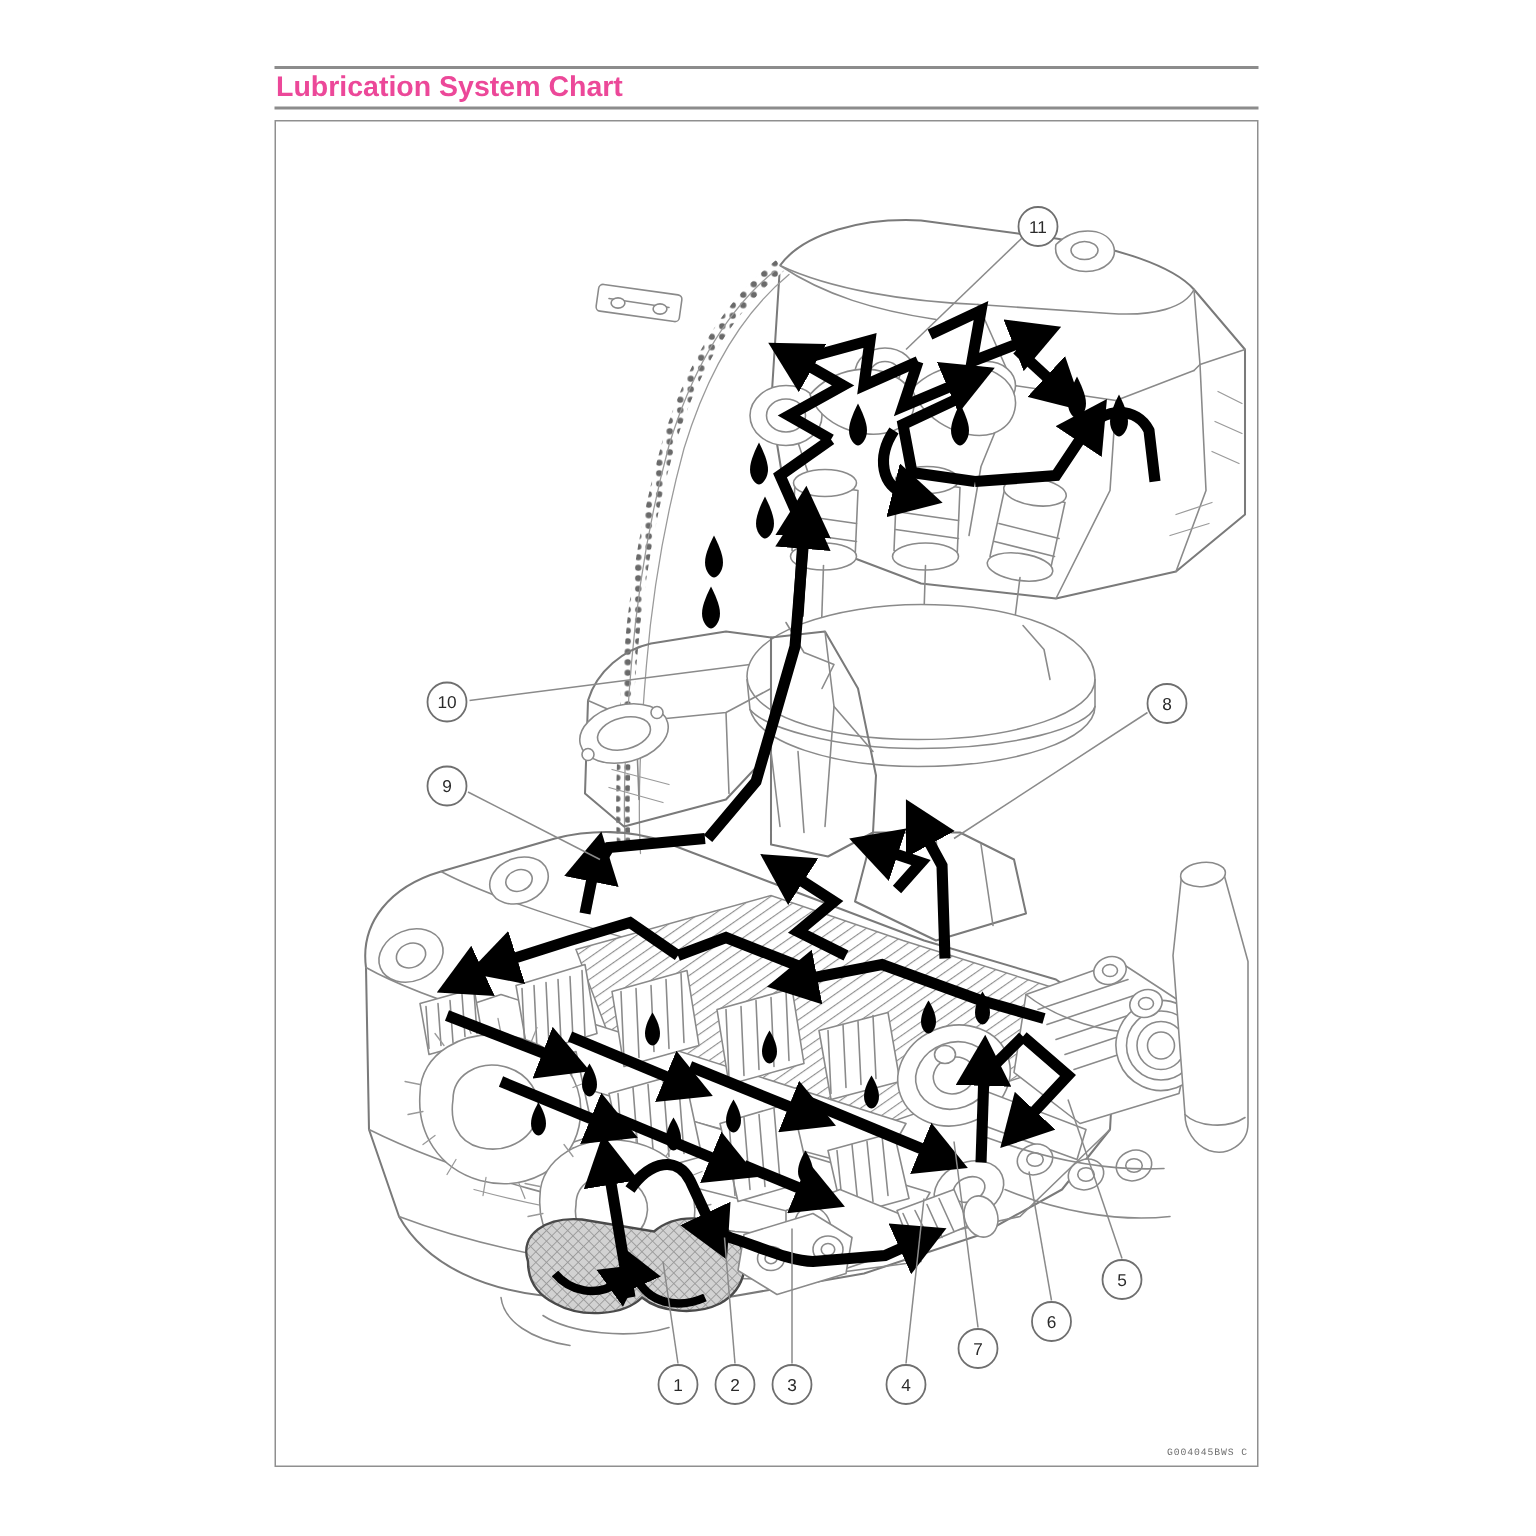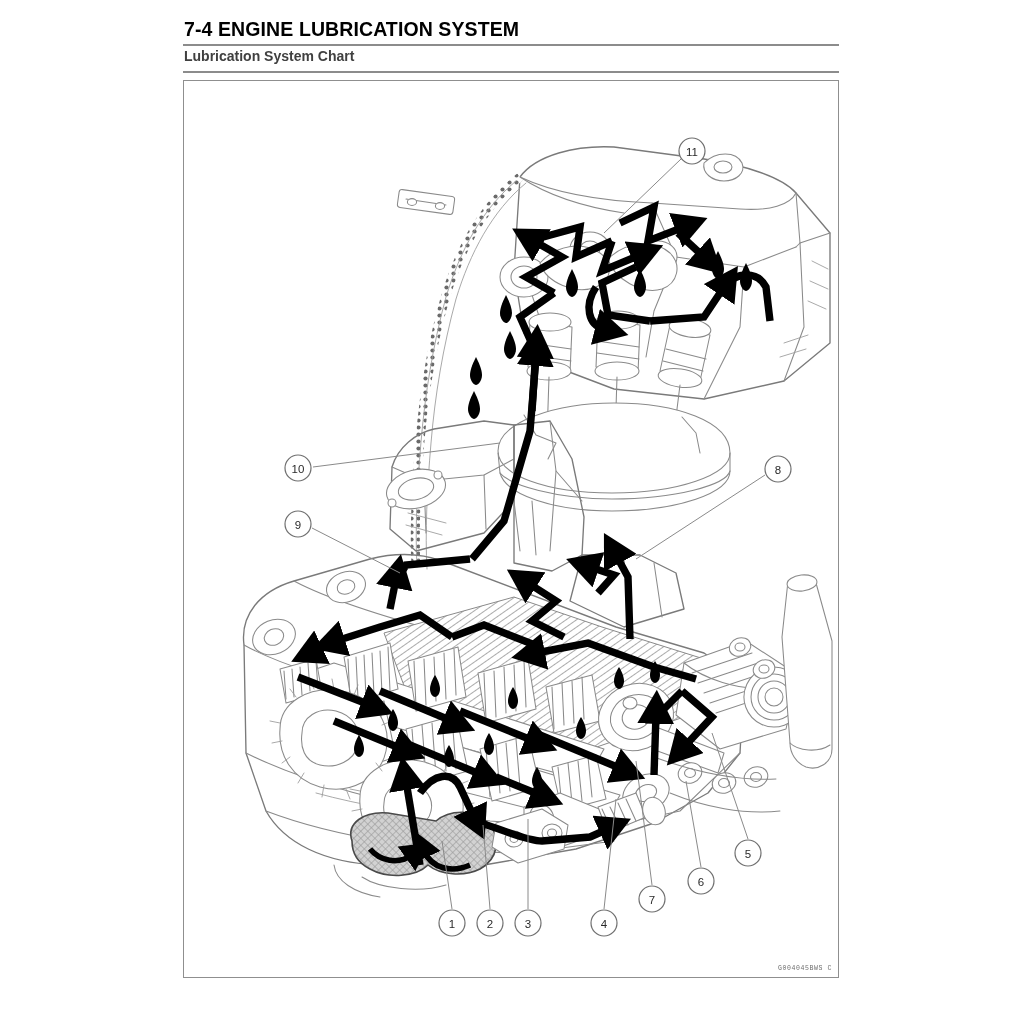--- a/index.html
+++ b/index.html
@@ -37,23 +37,23 @@
     width: 656px;
     height: 2px;
     background: #8c8c8c;
   }
   .rule-top  { top: 44px; }
   .rule-bot  { top: 71px; }
   .section-title {
     position: absolute;
     left: 184px;
     top: 48px;
-    font-size: 14px;
+    font-size: 19px;
     font-weight: bold;
-    color: #404040;
+    color: #ec4899;
     white-space: nowrap;
   }
   .figure-frame {
     position: absolute;
     left: 183px;
     top: 80px;
     width: 656px;
     height: 898px;
     border: 1.5px solid #8f8f8f;
     background: #fff;
@@ -88,21 +88,20 @@
   .callout-t { font-family: "Liberation Sans", sans-serif; font-size: 11.5px; fill: #2a2a2a; text-anchor: middle; dominant-baseline: central; }
   .leader { stroke: #8a8a8a; stroke-width: 1.0; fill: none; }
   .hatch-fill { fill: url(#hatchA); stroke: #8a8a8a; stroke-width: 1.0; }
   .sump-fill { fill: url(#hatchB); stroke: #4a4a4a; stroke-width: 1.6; }
 </style>
 </head>
 <body>
 
 <div class="page">
 
-  <div class="page-title">7-4 ENGINE LUBRICATION SYSTEM</div>
 
   <div class="rule rule-top"></div>
 
   <div class="section-title">Lubrication System Chart</div>
 
   <div class="rule rule-bot"></div>
 
   <div class="figure-frame">
 
     <svg class="figure-svg" viewBox="0 0 656 898">

